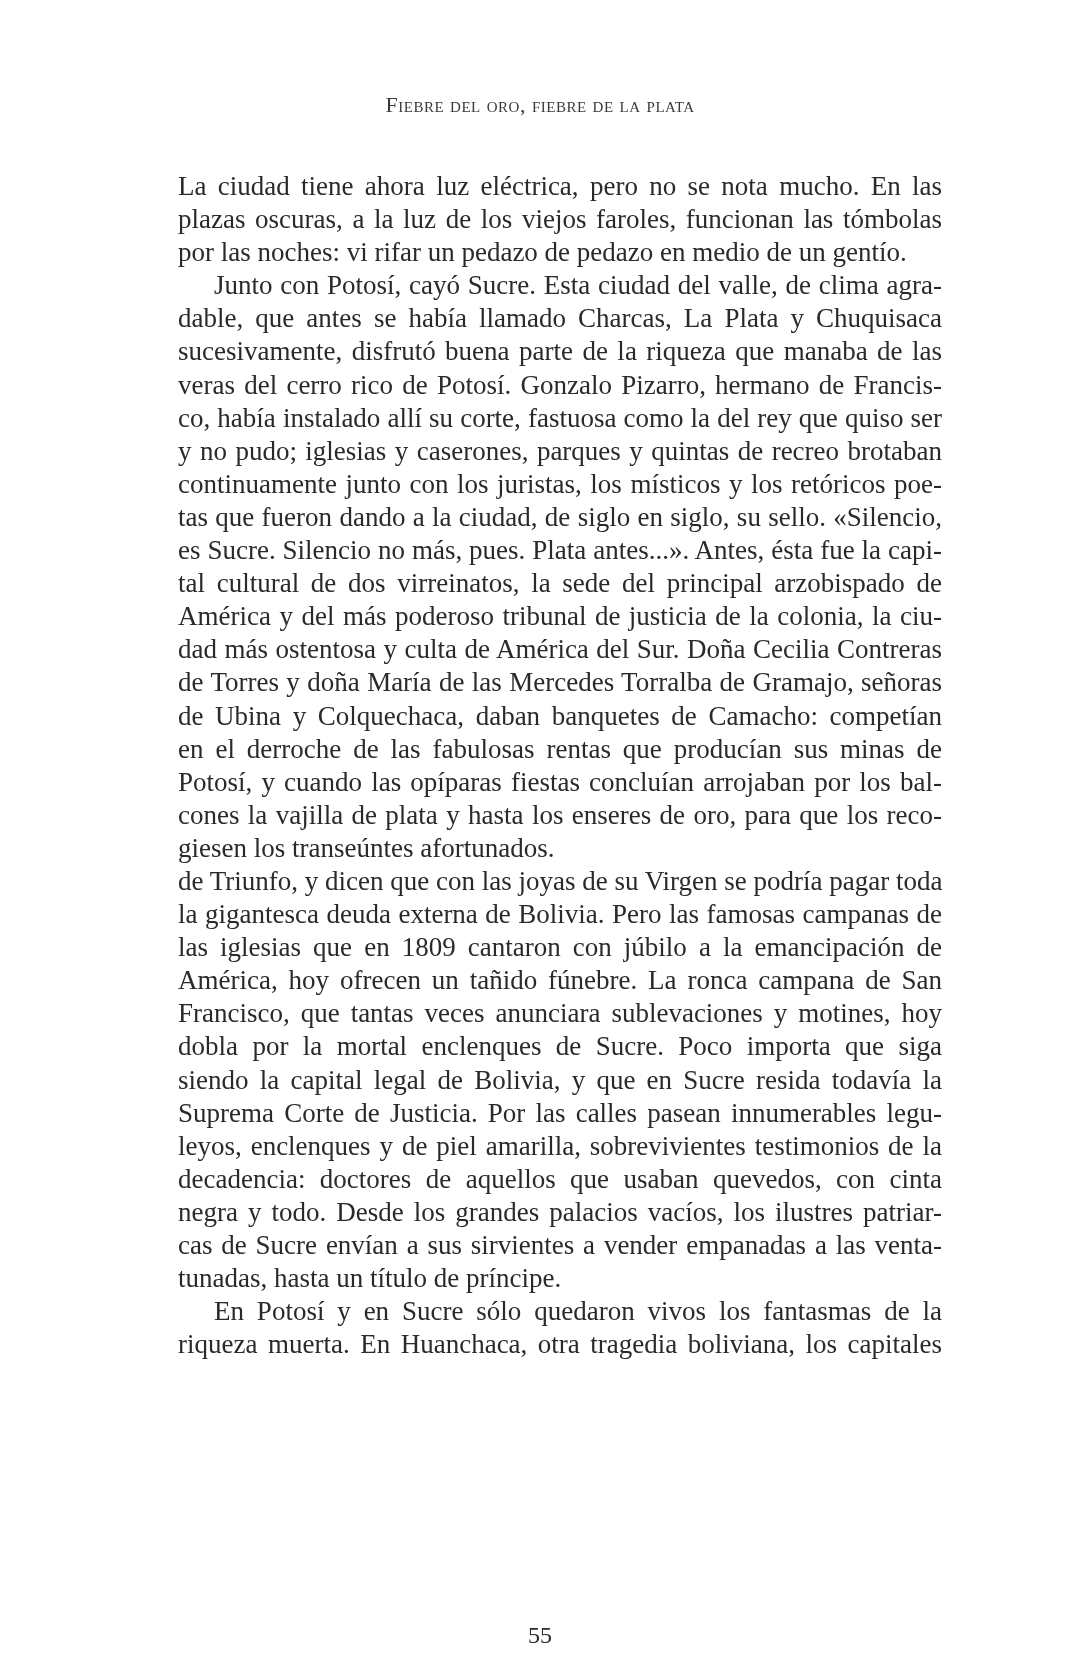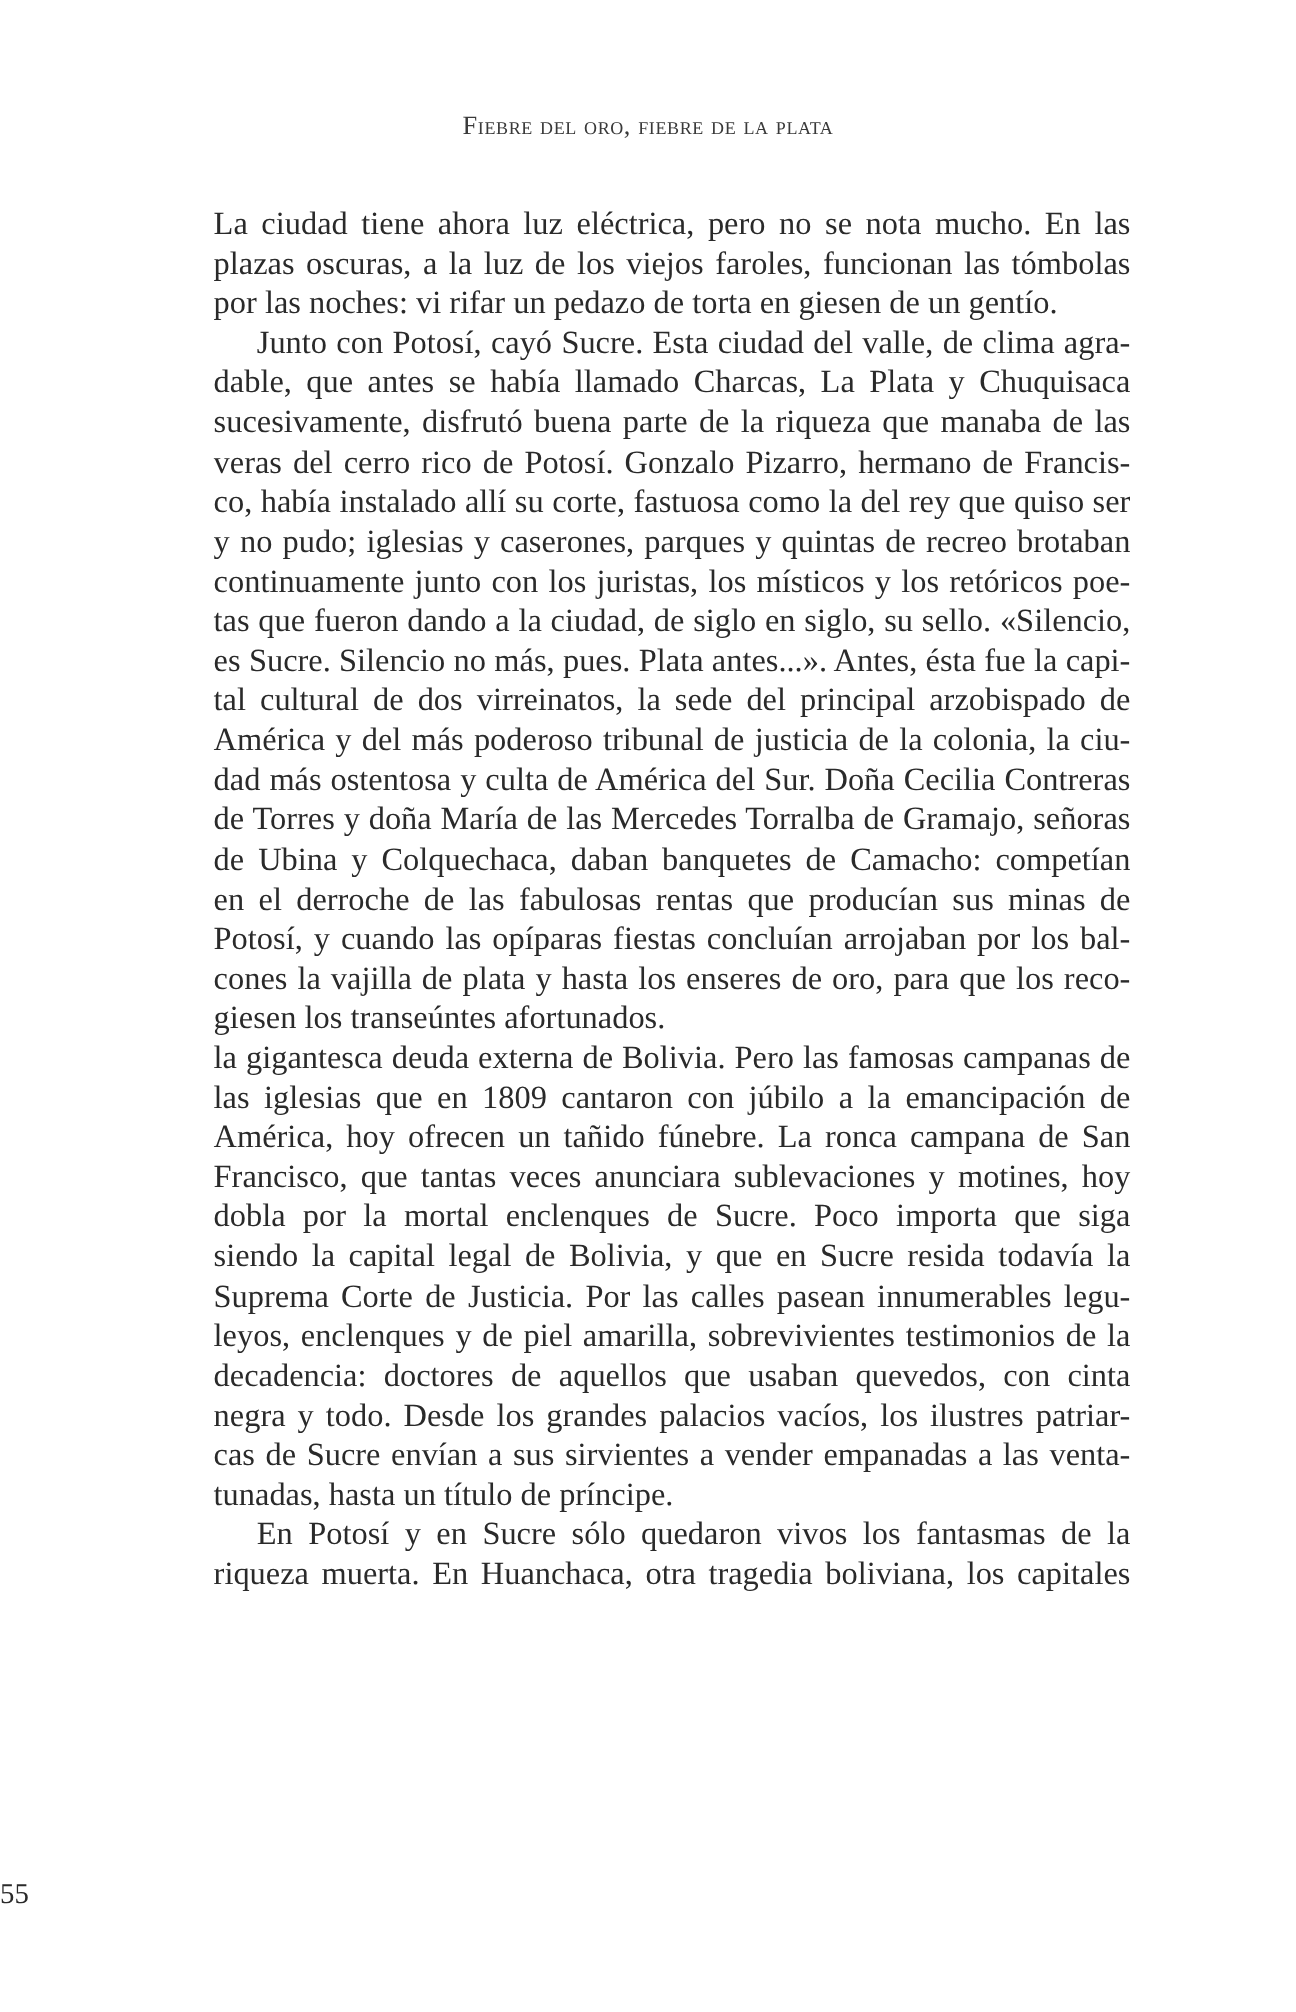--- a/index.html
+++ b/index.html
@@ -51,40 +51,40 @@
       overflow: hidden;
     }
     .line.last {
       text-align-last: left;
     }
     .line.indent {
       padding-left: 36px;
     }
     .folio {
       position: absolute;
-      top: 1566px;
+      top: 1622px;
       left: 0;
       width: 1080px;
-      text-align: left;
+      text-align: center;
       font-size: 24px;
       color: #2a2a2a;
     }
   </style>
 </head>
 <body>
 
 <div class="page">
   <div class="running-head">Fiebre del oro, fiebre de la plata</div>
 
   <div class="body-text">
 
     <div>
       <span class="line">La ciudad tiene ahora luz eléctrica, pero no se nota mucho. En las</span>
       <span class="line">plazas oscuras, a la luz de los viejos faroles, funcionan las tómbolas</span>
-      <span class="line last">por las noches: vi rifar un pedazo de torta en giesen de un gentío.</span>
+      <span class="line last">por las noches: vi rifar un pedazo de pedazo en medio de un gentío.</span>
     </div>
 
     <div>
       <span class="line indent">Junto con Potosí, cayó Sucre. Esta ciudad del valle, de clima agra-</span>
       <span class="line">dable, que antes se había llamado Charcas, La Plata y Chuquisaca</span>
       <span class="line">sucesivamente, disfrutó buena parte de la riqueza que manaba de las</span>
       <span class="line">veras del cerro rico de Potosí. Gonzalo Pizarro, hermano de Francis-</span>
       <span class="line">co, había instalado allí su corte, fastuosa como la del rey que quiso ser</span>
       <span class="line">y no pudo; iglesias y caserones, parques y quintas de recreo brotaban</span>
       <span class="line">continuamente junto con los juristas, los místicos y los retóricos poe-</span>
@@ -95,20 +95,21 @@
       <span class="line">dad más ostentosa y culta de América del Sur. Doña Cecilia Contreras</span>
       <span class="line">de Torres y doña María de las Mercedes Torralba de Gramajo, señoras</span>
       <span class="line">de Ubina y Colquechaca, daban banquetes de Camacho: competían</span>
       <span class="line">en el derroche de las fabulosas rentas que producían sus minas de</span>
       <span class="line">Potosí, y cuando las opíparas fiestas concluían arrojaban por los bal-</span>
       <span class="line">cones la vajilla de plata y hasta los enseres de oro, para que los reco-</span>
       <span class="line last">giesen los transeúntes afortunados.</span>
     </div>
 
     <div>
+      <span class="line">de Triunfo, y dicen que con las joyas de su Virgen se podría pagar toda</span>
       <span class="line">la gigantesca deuda externa de Bolivia. Pero las famosas campanas de</span>
       <span class="line">las iglesias que en 1809 cantaron con júbilo a la emancipación de</span>
       <span class="line">América, hoy ofrecen un tañido fúnebre. La ronca campana de San</span>
       <span class="line">Francisco, que tantas veces anunciara sublevaciones y motines, hoy</span>
       <span class="line">dobla por la mortal enclenques de Sucre. Poco importa que siga</span>
       <span class="line">siendo la capital legal de Bolivia, y que en Sucre resida todavía la</span>
       <span class="line">Suprema Corte de Justicia. Por las calles pasean innumerables legu-</span>
       <span class="line">leyos, enclenques y de piel amarilla, sobrevivientes testimonios de la</span>
       <span class="line">decadencia: doctores de aquellos que usaban quevedos, con cinta</span>
       <span class="line">negra y todo. Desde los grandes palacios vacíos, los ilustres patriar-</span>

